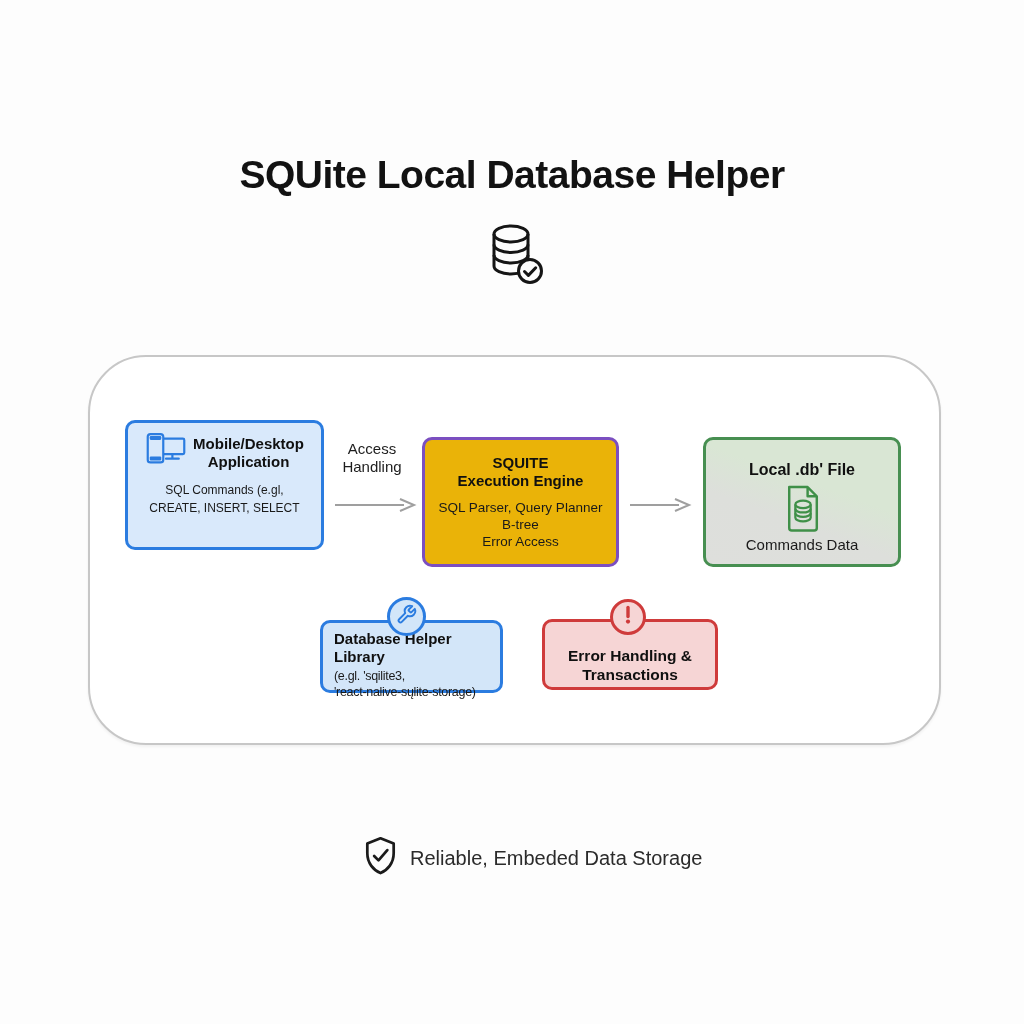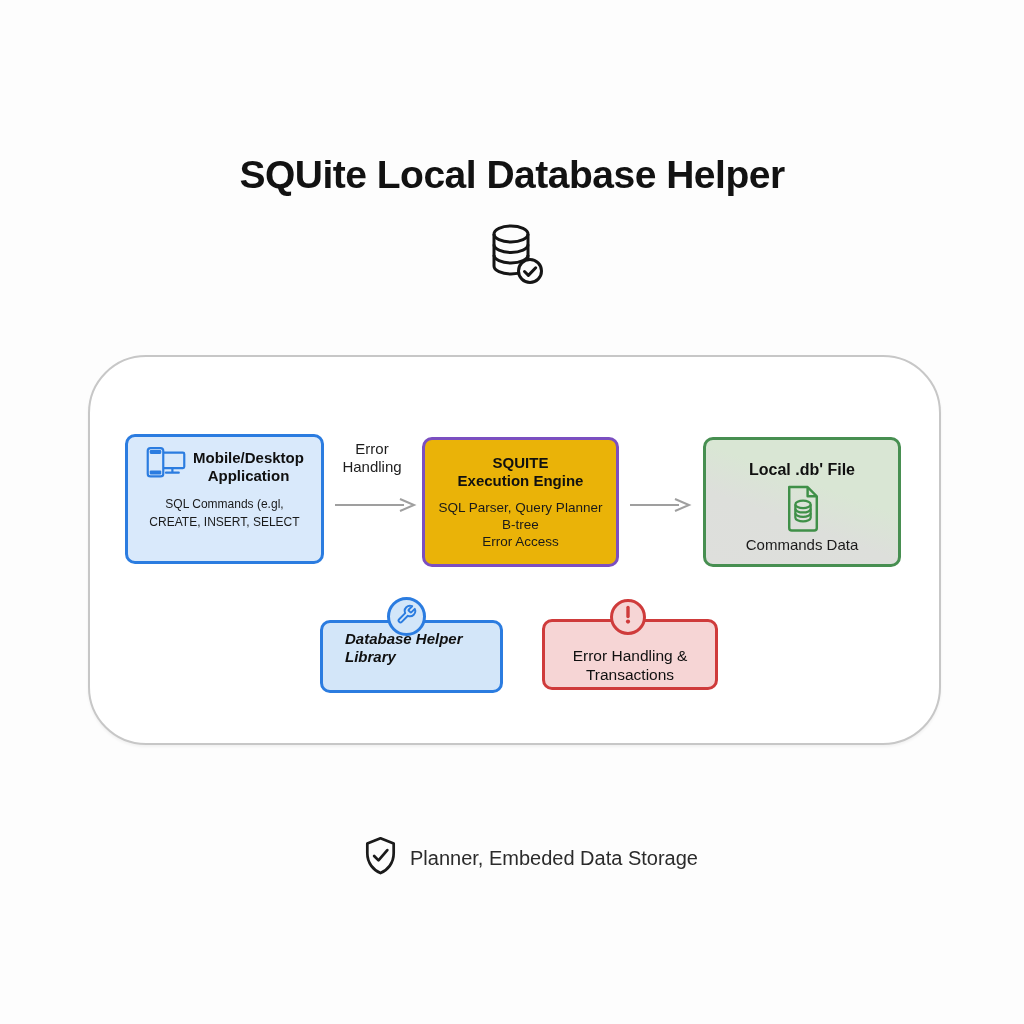--- a/index.html
+++ b/index.html
@@ -14,40 +14,40 @@
   }
   .header-icon{position:absolute;left:487px;top:223px;}
 
   .panel{
     position:absolute;left:88px;top:355px;width:849px;height:386px;
     background:#ffffff;border:2px solid #c7c7c7;border-radius:58px;
     box-shadow:0 2px 3px rgba(0,0,0,0.05);
   }
 
   .box{position:absolute;border-radius:10px;box-sizing:border-box;text-align:center;}
-  .box-app{left:125px;top:434px;width:199px;height:130px;background:#d9e9fb;border:3px solid #2b7ce0;}
+  .box-app{left:125px;top:420px;width:199px;height:130px;background:#d9e9fb;border:3px solid #2b7ce0;}
   .box-engine{left:422px;top:437px;width:197px;height:130px;background:#eab308;border:3px solid #7b4fc0;}
   .box-file{left:703px;top:437px;width:198px;height:130px;
     background:linear-gradient(200deg,#d9e6d4 0%,#d9e6d4 38%,#dddfdb 62%,#dedfdc 100%);
     border:3px solid #478f51;}
   .box-helper{left:320px;top:620px;width:183px;height:73px;background:#d3e6f9;border:3px solid #2b7ce0;text-align:left;}
   .box-error{left:542px;top:619px;width:176px;height:71px;background:#f6d5d5;border:3px solid #cf3b3b;}
 
   .app-head{display:flex;align-items:center;justify-content:center;gap:6px;margin-top:9px;}
   .box-title{font-weight:bold;font-size:15px;line-height:18px;color:#101010;}
   .box-body{font-size:12px;line-height:17.5px;margin-top:9px;color:#1a1a1a;}
   .engine-title{margin-top:14px;}
   .engine-body{font-size:13.5px;line-height:17px;margin-top:9px;}
   .file-title{font-size:16px;margin-top:21px;}
   .file-icon-wrap{margin-top:5px;height:50px;}
   .file-body{font-size:15px;margin-top:2px;color:#1a1a1a;}
-  .helper-inner{padding:7px 8px 0 22px;font-style:italic;}
+  .helper-inner{padding:7px 8px 0 11px;}
   .helper-title{font-size:15px;line-height:18px;}
   .helper-body{font-size:12.5px;line-height:16px;margin-top:2px;letter-spacing:-0.3px;color:#1a1a1a;}
-  .error-inner{padding-top:24px;font-size:15.5px;line-height:19px;font-weight:normal;color:#101010;}
+  .error-inner{padding-top:24px;font-size:15.5px;line-height:19px;font-weight:bold;color:#101010;}
 
   .badge{position:absolute;border-radius:50%;box-sizing:border-box;display:flex;align-items:center;justify-content:center;z-index:3;}
   .badge-wrench{left:387px;top:597px;width:39px;height:39px;background:#d3e6f9;border:3px solid #2b7ce0;}
   .badge-alert{left:610px;top:599px;width:36px;height:36px;background:#f6d5d5;border:3px solid #cf3b3b;}
 
   .arrow-label{position:absolute;left:326px;top:440px;width:92px;text-align:center;
     font-size:15px;line-height:18px;color:#1d1d1d;}
   .arrow1{position:absolute;left:334px;top:496px;}
   .arrow2{position:absolute;left:629px;top:496px;}
 
@@ -88,21 +88,21 @@
       <div>Application</div>
     </span>
   </div>
   <div class="box-body">
     <div>SQL Commands (e.gl,</div>
     <div>CREATE, INSERT, SELECT</div>
   </div>
 </div>
 
 <div class="arrow-label">
-  <div>Error</div>
+  <div>Access</div>
   <div>Handling</div>
 </div>
 <span class="arrow1">
   <svg width="84" height="18" viewBox="0 0 84 18" fill="none">
     <line x1="1" y1="9" x2="70" y2="9" stroke="#9f9f9f" stroke-width="2"></line>
     <polyline points="66,3 80,9 66,15" fill="none" stroke="#9f9f9f" stroke-width="2"></polyline>
   </svg>
 </span>
 
 <div class="box box-engine">
@@ -145,20 +145,24 @@
   <span>
     <svg width="21" height="21" viewBox="0 0 24 24" fill="none">
       <path d="M14.7 6.3a1 1 0 0 0 0 1.4l1.6 1.6a1 1 0 0 0 1.4 0l3.77-3.77a6 6 0 0 1-7.94 7.94l-6.91 6.91a2.12 2.12 0 0 1-3-3l6.91-6.91a6 6 0 0 1 7.94-7.94l-3.76 3.76z" stroke="#2b7ce0" stroke-width="2.2" stroke-linecap="round" stroke-linejoin="round"></path>
     </svg>
   </span>
 </div>
 
 <div class="box box-helper">
   <div class="helper-inner">
     <div class="box-title helper-title">Database Helper Library</div>
+    <div class="helper-body">
+      <div>(e.gl. 'sqilite3,</div>
+      <div>'react-nalive-sųlite-storage)</div>
+    </div>
   </div>
 </div>
 
 <div class="badge badge-alert">
   <span>
     <svg width="22" height="22" viewBox="0 0 22 22" fill="none">
       <line x1="11" y1="3.5" x2="11" y2="12.5" stroke="#cf3b3b" stroke-width="3.4" stroke-linecap="round"></line>
       <circle cx="11" cy="17.6" r="2.1" fill="#cf3b3b"></circle>
     </svg>
   </span>
@@ -171,14 +175,14 @@
   </div>
 </div>
 
 <div class="caption">
   <span>
     <svg width="37" height="40" viewBox="0 0 40 44" fill="none">
       <path d="M20 2.5 L34.5 8.3 V19 C34.5 30 27.6 37.6 20 40.8 C12.4 37.6 5.5 30 5.5 19 V8.3 Z" stroke="#1b1b1b" stroke-width="3" stroke-linejoin="round"></path>
       <path d="M13 22 l4.8 4.8 L27.5 15.5" stroke="#1b1b1b" stroke-width="3" stroke-linecap="round" stroke-linejoin="round"></path>
     </svg>
   </span>
-  <span class="caption-text">Planner, Embeded Data Storage</span>
+  <span class="caption-text">Reliable, Embeded Data Storage</span>
 </div>
 
 </body></html>

